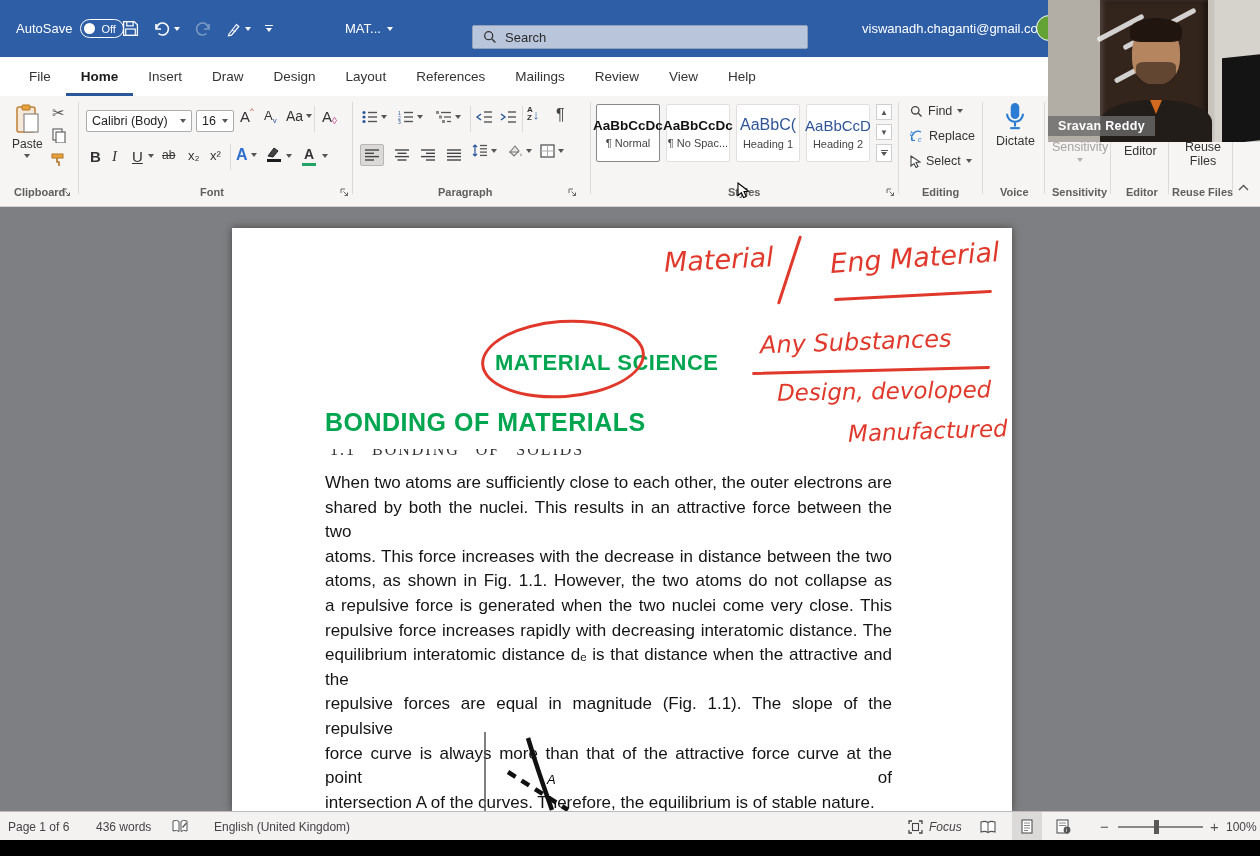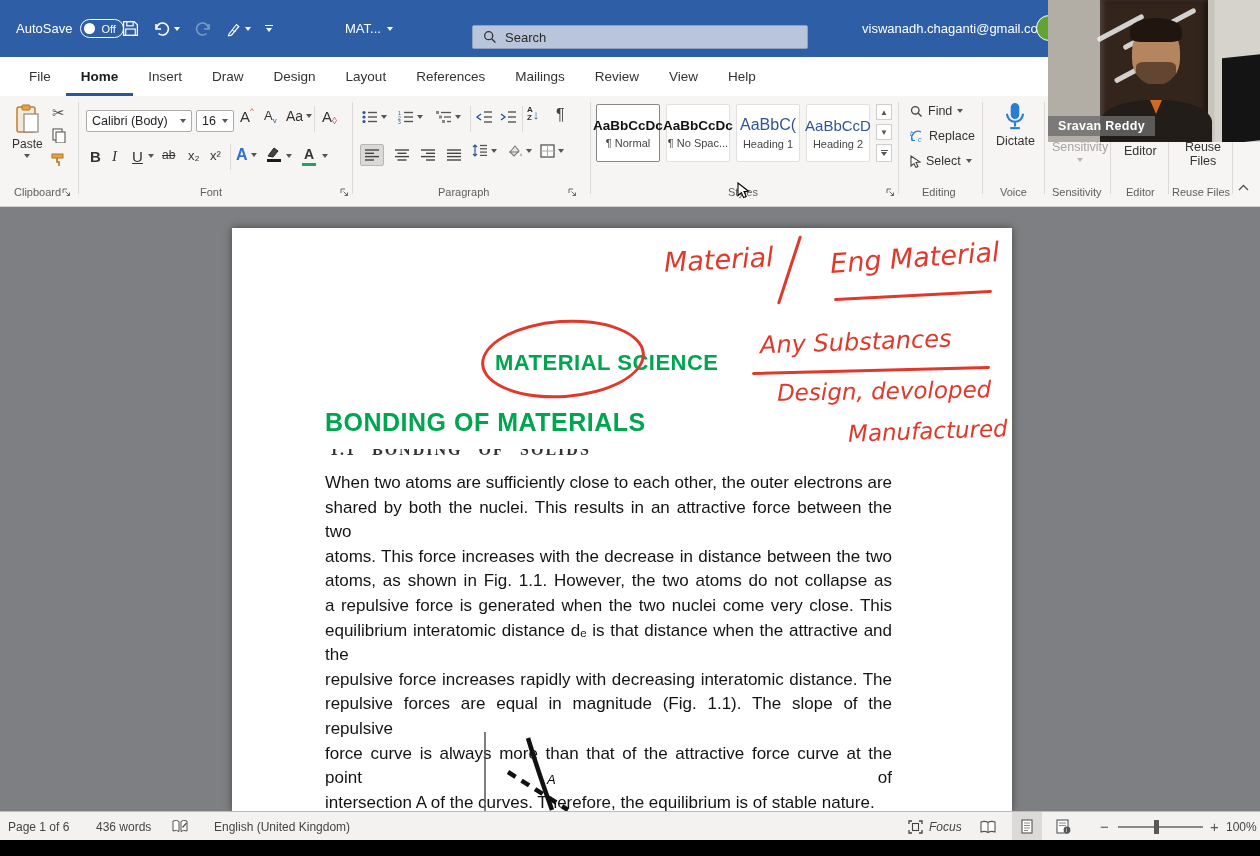--- a/index.html
+++ b/index.html
@@ -20,21 +20,21 @@
   .avatar{position:absolute;left:1036px;top:15px;width:26px;height:26px;border-radius:50%;background:#63a336;border:1px solid #fff;}
 
   
   .tabrow{position:absolute;left:0;top:57px;width:1260px;height:39px;background:#fff;display:flex;align-items:center;padding-left:14px;gap:0;}
   .tab{padding:0 15px;font-size:13.5px;color:#333;height:39px;display:flex;align-items:center;}
   .tab.active{color:#1b1b1b;font-weight:700;box-shadow:inset 0 -3px 0 #2b579a;}
 
   
   .ribbon{position:absolute;left:0;top:96px;width:1260px;height:111px;background:#f6f5f3;border-bottom:1px solid #d4d2cf;font-size:12px;color:#333;}
   .sep{position:absolute;top:6px;width:1px;height:92px;background:#dcdad7;}
-  .glabel{position:absolute;top:90px;font-size:11px;color:#605e5c;white-space:nowrap;}
+  .glabel{position:absolute;top:90px;font-size:11px;color:#605e5c;white-space:nowrap;font-weight:bold;}
   .launch{position:absolute;top:92px;width:10px;height:10px;}
   .combo{position:absolute;height:22px;background:#fff;border:1px solid #aeacaa;border-radius:2px;display:flex;align-items:center;justify-content:space-between;padding:0 5px;font-size:12.5px;color:#222;}
   .btn{position:absolute;display:flex;align-items:center;justify-content:center;color:#333;}
   .b{font-weight:700;} .i{font-style:italic;font-family:"Liberation Serif",serif;} .u{text-decoration:underline;}
   .selbtn{background:#dbd9d7;border:1px solid #b9b7b5;border-radius:2px;}
   .stylecard{position:absolute;top:8px;width:64px;height:58px;background:#fff;border:1px solid #e2e0de;border-radius:2px;display:flex;flex-direction:column;align-items:center;justify-content:center;gap:4px;}
   .stylecard.sel{border:1.5px solid #8a8886;box-shadow:0 0 0 2px #fff inset;}
   .sc-prev{font-size:13.5px;font-weight:700;color:#111;white-space:nowrap;}
   .sc-prev.h{color:#2f5496;font-weight:400;font-size:16px;}
   .sc-name{font-size:11px;color:#444;white-space:nowrap;}
@@ -42,21 +42,21 @@
   .gray{color:#a6a4a2;}
 
   
   .docarea{position:absolute;left:0;top:207px;width:1260px;height:604px;background:#7d7f82;}
   .page{position:absolute;left:232px;top:21px;width:780px;height:583px;background:#fff;box-shadow:0 0 8px rgba(0,0,0,.45);overflow:hidden;}
   .hw{position:absolute;color:#e0392b;font-family:"DejaVu Sans",sans-serif;font-style:italic;white-space:nowrap;}
   .green-h{position:absolute;color:#00a550;font-weight:700;letter-spacing:.5px;white-space:nowrap;}
   .redline{position:absolute;background:#e0392b;border-radius:2px;}
   .ellipse{position:absolute;border:3px solid #e0392b;border-radius:50%;}
   .clip{position:absolute;left:98px;top:221px;width:420px;height:11px;overflow:hidden;}
-  .clip>div{font-family:"Liberation Serif",serif;font-weight:700;font-size:16px;color:#333;transform:translateY(-8px);filter:blur(.7px);letter-spacing:2px;word-spacing:10px;white-space:nowrap;}
+  .clip>div{font-family:"Liberation Serif",serif;font-weight:400;font-size:16px;color:#333;transform:translateY(-8px);filter:blur(.7px);letter-spacing:2px;word-spacing:10px;white-space:nowrap;}
   .bodytxt{position:absolute;left:93px;top:243px;width:567px;font-family:"Liberation Serif",serif;font-size:17px;line-height:24.6px;color:#141414;}
   .bodytxt .ln{text-align:justify;text-align-last:justify;}
   .bodytxt .ln:last-child{text-align-last:left;}
 
   
   .statusbar{position:absolute;left:0;top:811px;width:1260px;height:29px;background:#f3f2f1;border-top:1px solid #bdbbb9;font-size:12px;color:#444;}
   .sb-item{position:absolute;top:0;height:29px;display:flex;align-items:center;gap:6px;}
   .zoomtrack{width:85px;height:2px;background:#8a8886;position:relative;}
   .zoomthumb{position:absolute;left:36px;top:-6px;width:5px;height:14px;background:#5a5856;}
 
@@ -498,22 +498,22 @@
       <div class="clip">
         <div>1.1   BONDING OF SOLIDS</div>
       </div>
 
       <div class="bodytxt">
         <div class="ln">When two atoms are sufficiently close to each other, the outer electrons are</div>
         <div class="ln">shared by both the nuclei. This results in an attractive force between the two</div>
         <div class="ln">atoms. This force increases with the decrease in distance between the two</div>
         <div class="ln">atoms, as shown in Fig. 1.1. However, the two atoms do not collapse as</div>
         <div class="ln">a repulsive force is generated when the two nuclei come very close. This</div>
+        <div class="ln">repulsive force increases rapidly with decreasing interatomic distance. The</div>
         <div class="ln">equilibrium interatomic distance dₑ is that distance when the attractive and the</div>
-        <div class="ln">repulsive force increases rapidly with decreasing interatomic distance. The</div>
         <div class="ln">repulsive forces are equal in magnitude (Fig. 1.1). The slope of the repulsive</div>
         <div class="ln">force curve is always more than that of the attractive force curve at the point of</div>
         <div class="ln">intersection A of the curves. Therefore, the equilibrium is of stable nature.</div>
       </div>
 
       <div class="abs" style="left:238px;top:498px;">
         <svg width="140" height="86" viewBox="0 0 140 86">
           <line x1="15" y1="6" x2="15" y2="86" stroke="#555" stroke-width="1.5"></line>
           <path d="M58 12 C64 32 72 56 82 84" stroke="#111" stroke-width="4.5" fill="none"></path>
           <path d="M38 46 L98 84" stroke="#111" stroke-width="4.5" stroke-dasharray="9 7" fill="none"></path>

